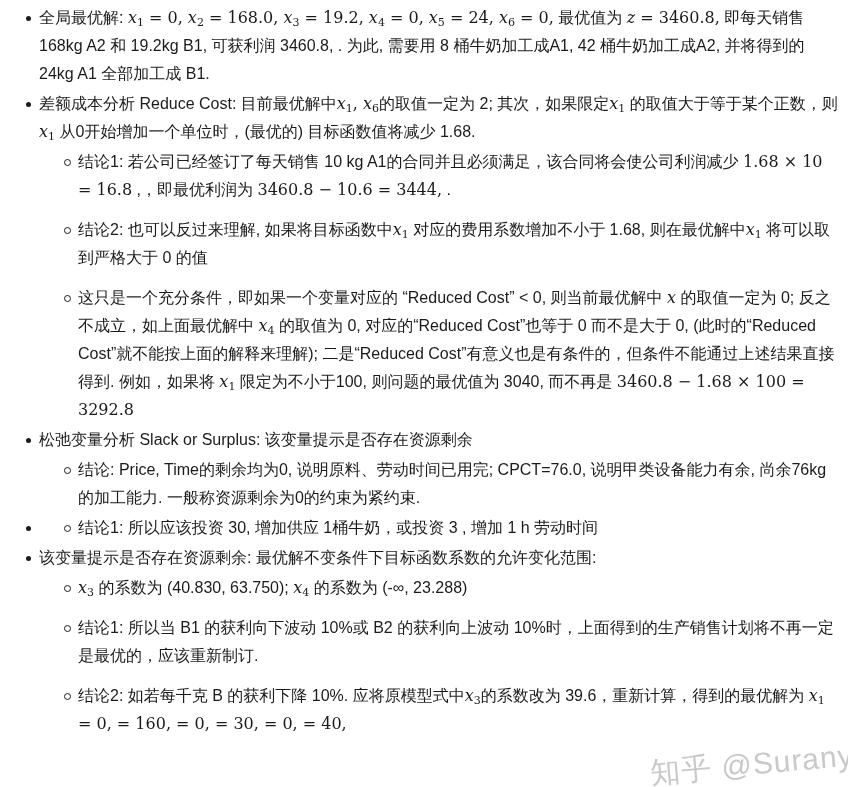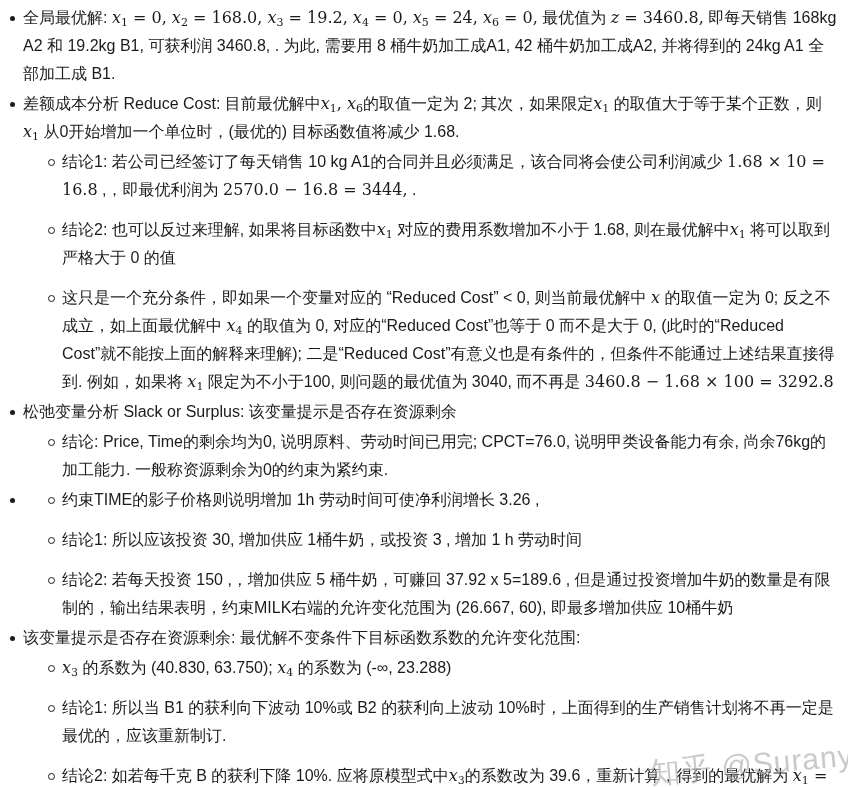--- a/index.html
+++ b/index.html
@@ -1,21 +1,21 @@
 <!DOCTYPE html>
 <html><head>
 <meta charset="utf-8">
 <style>
   html, body { margin: 0; padding: 0; background: #ffffff; }
   body {
     width: 848px; height: 787px; overflow: hidden; position: relative;
     font-family: "Liberation Sans", "DejaVu Sans", sans-serif;
     color: #1b1b1b; font-size: 16px;
   }
-  .page { position: relative; width: 848px; height: 787px; box-sizing: border-box; padding: 4px 8px 0 9px; }
+  .page { position: relative; width: 848px; height: 787px; box-sizing: border-box; padding: 4px 8px 0 25px; }
   ul { margin: 0; padding: 0; list-style: none; }
   .l1 { padding-left: 14px; }
   .l1 > li { position: relative; line-height: 28px; }
   .l1 > li + li { margin-top: 2px; }
   .mk1 {
     position: absolute; left: -13px; top: 12px; width: 5px; height: 5px;
     border-radius: 50%; background: #1b1b1b; display: inline-block;
   }
   .l2 { padding-left: 39px; margin-top: 2px; }
   .l2 > li { position: relative; line-height: 28px; }
@@ -46,21 +46,21 @@
       <span class="mk1"></span>
       <span class="txt"><span>全局最优解: </span><span class="math"><i>x</i><sub>1</sub> = 0, <i>x</i><sub>2</sub> = 168.0, <i>x</i><sub>3</sub> = 19.2, <i>x</i><sub>4</sub> = 0, <i>x</i><sub>5</sub> = 24, <i>x</i><sub>6</sub> = 0,</span><span> 最优值为 </span><span class="math"><i>z</i> = 3460.8,</span><span> 即每天销售 168kg A2 和 19.2kg B1, 可获利润 3460.8, . 为此, 需要用 8 桶牛奶加工成A1, 42 桶牛奶加工成A2, 并将得到的 24kg A1 全部加工成 B1.</span></span>
     </li>
 
     <li>
       <span class="mk1"></span>
       <span class="txt"><span>差额成本分析 Reduce Cost: 目前最优解中</span><span class="math"><i>x</i><sub>1</sub>, <i>x</i><sub>6</sub></span><span>的取值一定为 2; 其次，如果限定</span><span class="math"><i>x</i><sub>1</sub></span><span> 的取值大于等于某个正数，则 </span><span class="math"><i>x</i><sub>1</sub></span><span> 从0开始增加一个单位时，(最优的) 目标函数值将减少 1.68.</span></span>
       <ul class="l2">
         <li>
           <span class="mk2"></span>
-          <span class="txt"><span>结论1: 若公司已经签订了每天销售 10 kg A1的合同并且必须满足，该合同将会使公司利润减少 </span><span class="math">1.68 × 10 = 16.8</span><span> ,，即最优利润为 </span><span class="math">2570.0 − 16.8 = 3444,</span><span> .</span></span>
+          <span class="txt"><span>结论1: 若公司已经签订了每天销售 10 kg A1的合同并且必须满足，该合同将会使公司利润减少 </span><span class="math">1.68 × 10 = 16.8</span><span> ,，即最优利润为 </span><span class="math">3460.8 − 10.6 = 3444,</span><span> .</span></span>
         </li>
         <li>
           <span class="mk2"></span>
           <span class="txt"><span>结论2: 也可以反过来理解, 如果将目标函数中</span><span class="math"><i>x</i><sub>1</sub></span><span> 对应的费用系数增加不小于 1.68, 则在最优解中</span><span class="math"><i>x</i><sub>1</sub></span><span> 将可以取到严格大于 0 的值</span></span>
         </li>
         <li>
           <span class="mk2"></span>
           <span class="txt"><span>这只是一个充分条件，即如果一个变量对应的 “Reduced Cost” &lt; 0, 则当前最优解中 </span><span class="math"><i>x</i></span><span> 的取值一定为 0; 反之不成立，如上面最优解中 </span><span class="math"><i>x</i><sub>4</sub></span><span> 的取值为 0, 对应的“Reduced Cost”也等于 0 而不是大于 0, (此时的“Reduced Cost”就不能按上面的解释来理解); 二是“Reduced Cost”有意义也是有条件的，但条件不能通过上述结果直接得到. 例如，如果将 </span><span class="math"><i>x</i><sub>1</sub></span><span> 限定为不小于100, 则问题的最优值为 3040, 而不再是 </span><span class="math">3460.8 − 1.68 × 100 = 3292.8</span></span>
         </li>
       </ul>
@@ -75,29 +75,21 @@
           <span class="txt"><span>结论: Price, Time的剩余均为0, 说明原料、劳动时间已用完; CPCT=76.0, 说明甲类设备能力有余, 尚余76kg的加工能力. 一般称资源剩余为0的约束为紧约束.</span></span>
         </li>
       </ul>
     </li>
 
     <li>
       <span class="mk1"></span>
       <ul class="l2">
         <li>
           <span class="mk2"></span>
-          <span class="txt"><span>约束TIME的影子价格则说明增加 1h 劳动时间可使净利润增长 3.26 ,</span></span>
-        </li>
-        <li>
-          <span class="mk2"></span>
           <span class="txt"><span>结论1: 所以应该投资 30, 增加供应 1桶牛奶，或投资 3 , 增加 1 h 劳动时间</span></span>
-        </li>
-        <li>
-          <span class="mk2"></span>
-          <span class="txt"><span>结论2: 若每天投资 150 ,，增加供应 5 桶牛奶，可赚回 37.92 x 5=189.6 , 但是通过投资增加牛奶的数量是有限制的，输出结果表明，约束MILK右端的允许变化范围为 (26.667, 60), 即最多增加供应 10桶牛奶</span></span>
         </li>
       </ul>
     </li>
 
     <li>
       <span class="mk1"></span>
       <span class="txt"><span>该变量提示是否存在资源剩余: 最优解不变条件下目标函数系数的允许变化范围:</span></span>
       <ul class="l2">
         <li>
           <span class="mk2"></span>

